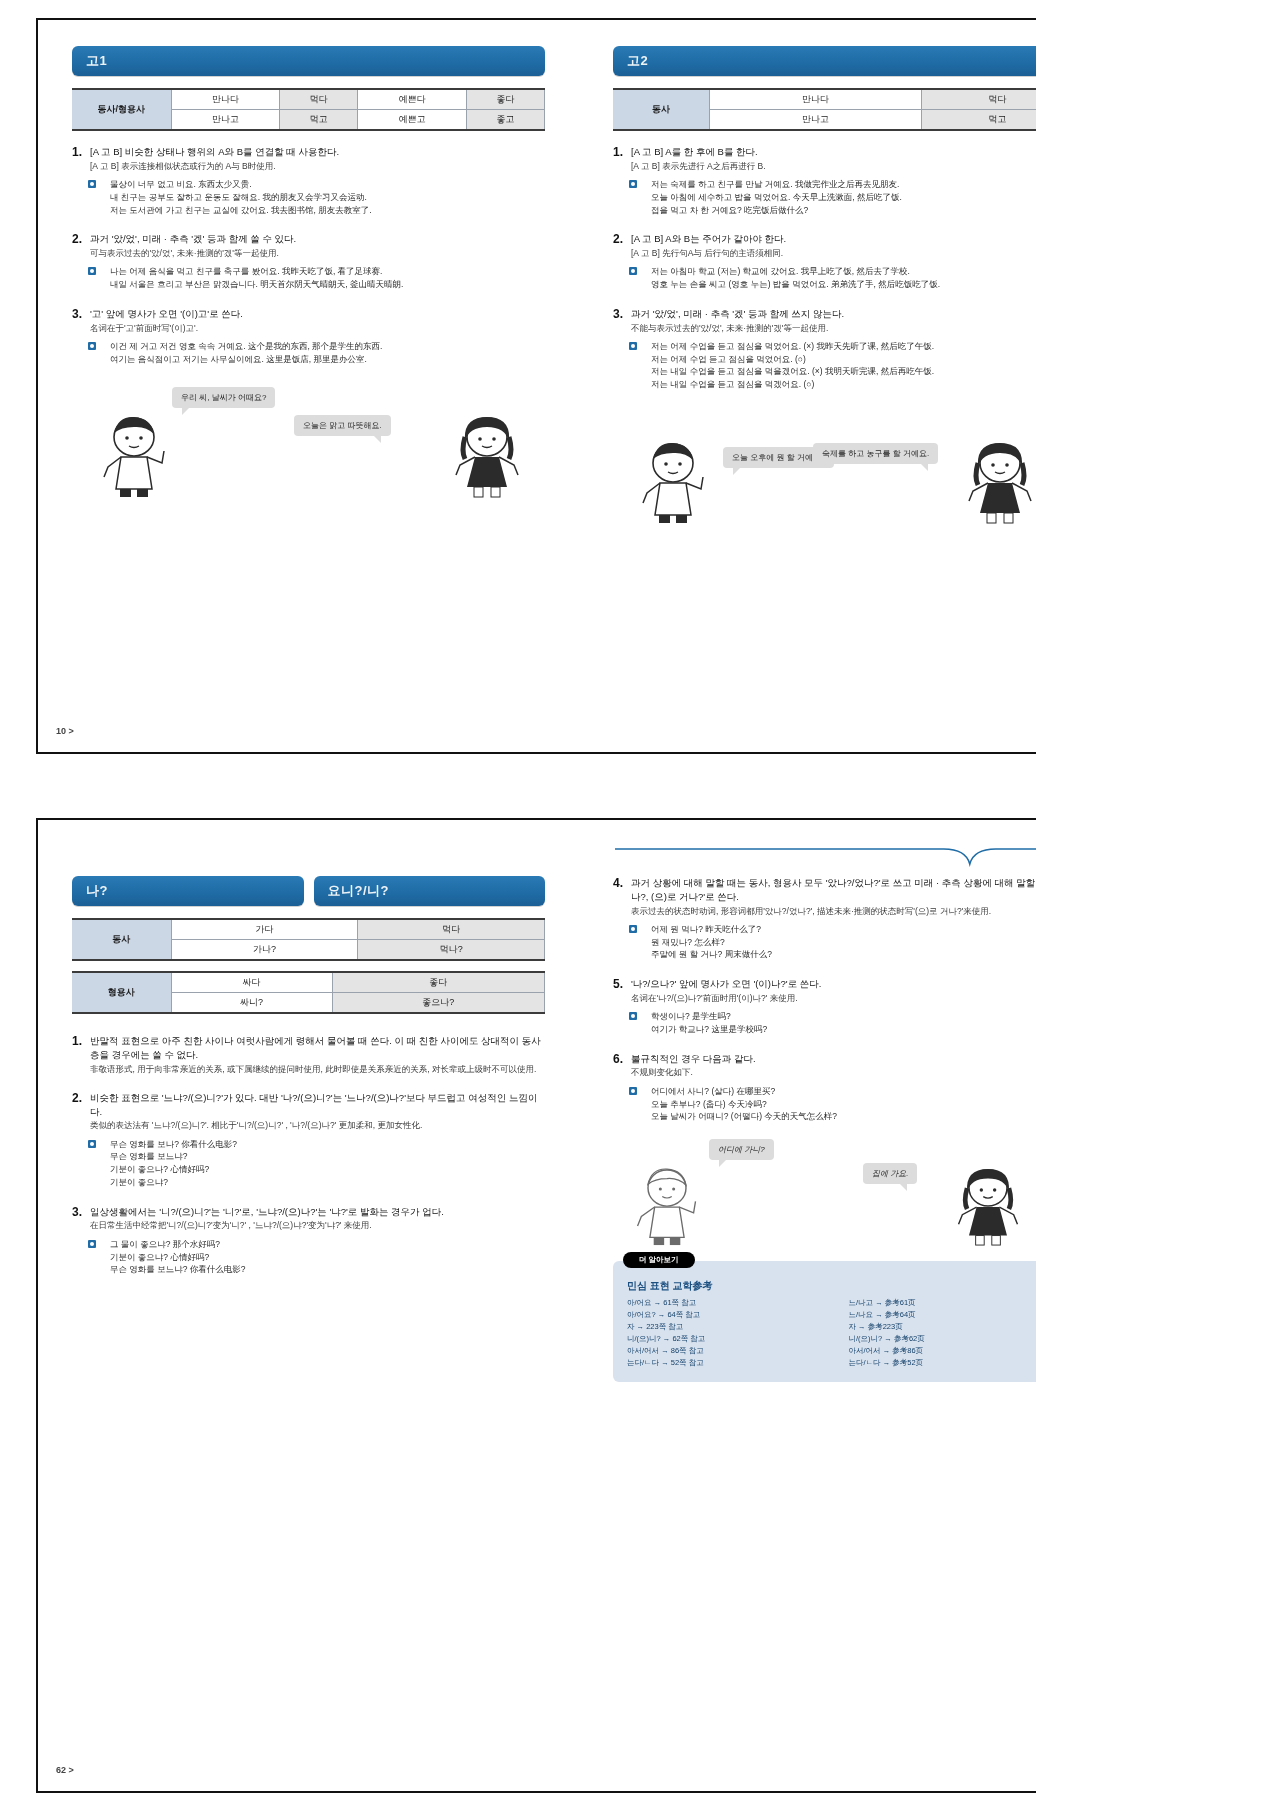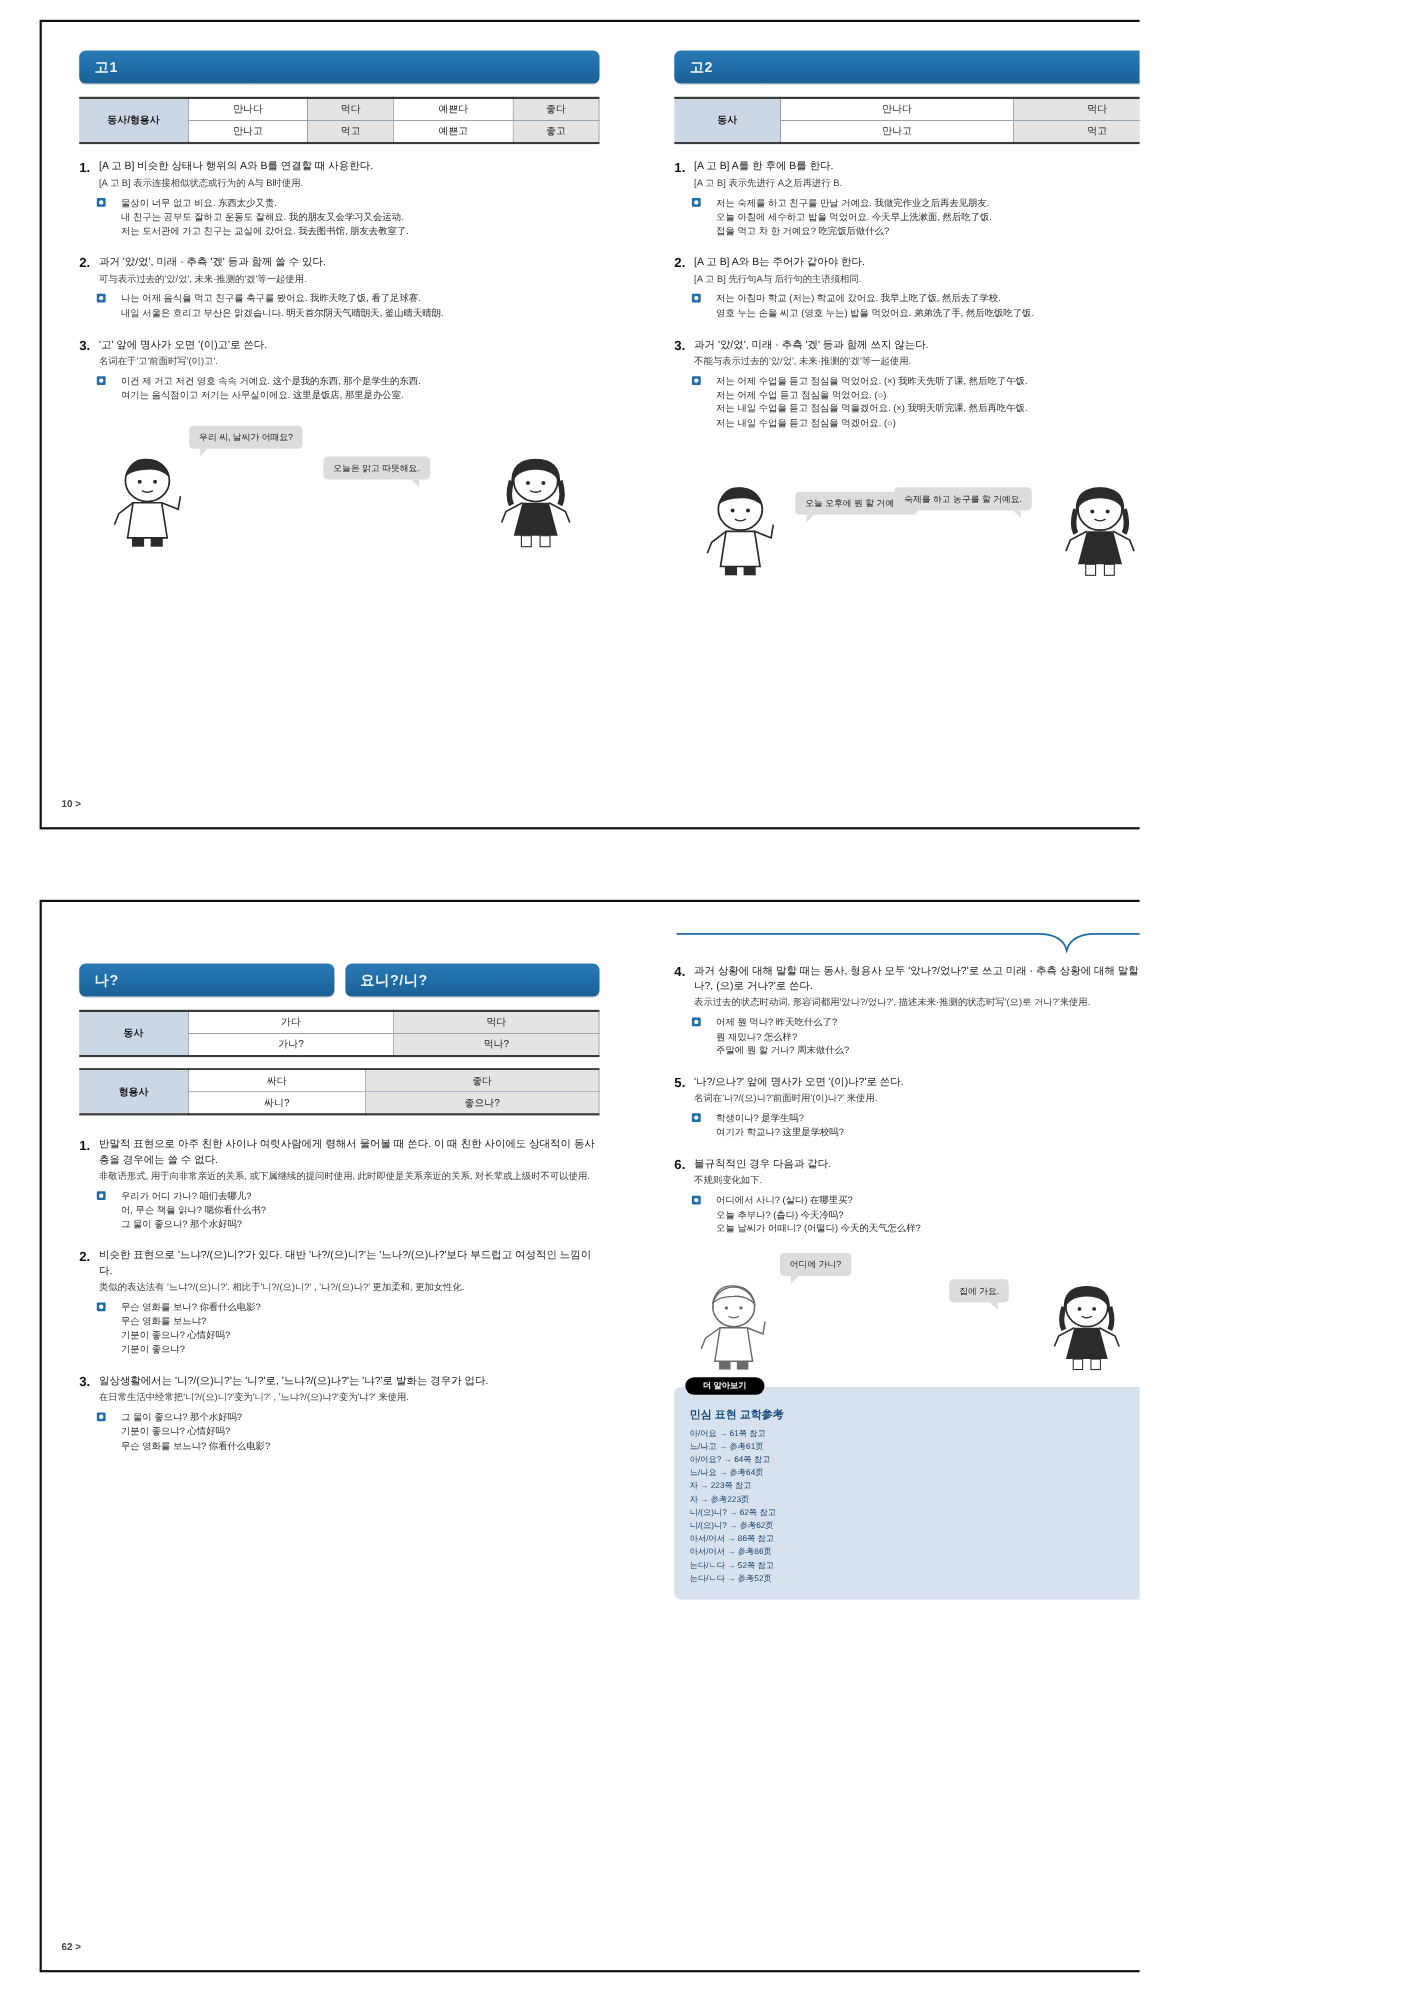--- a/index.html
+++ b/index.html
@@ -252,21 +252,21 @@
   }
   .refbox-title {
     font-size: 10px;
     color: #1a4f80;
     font-weight: bold;
     margin-bottom: 5px;
     filter: blur(.25px);
   }
   .ref-grid {
     display: grid;
-    grid-template-columns: 1fr;
+    grid-template-columns: 1fr 1fr;
     column-gap: 10px;
     row-gap: 2px;
   }
   .ref-item {
     font-size: 7.5px;
     color: #14416b;
     white-space: nowrap;
     filter: blur(.25px);
   }
 
@@ -546,26 +546,20 @@
           </tr>
         </tbody>
           </table>
 
         <div class="rules" style="margin-top:20px;">
           <div class="rule">
             <div class="rule-num">1.</div>
             <div class="rule-body">
               <div class="rule-ko">반말적 표현으로 아주 친한 사이나 여럿사람에게 령해서 물어볼 때 쓴다. 이 때 친한 사이에도 상대적이 동사층을 경우에는 쓸 수 없다.</div>
               <div class="rule-zh">非敬语形式, 用于向非常亲近的关系, 或下属继续的提问时使用, 此时即使是关系亲近的关系, 对长辈或上级时不可以使用.</div>
-              <div class="examples">
-                <span class="ex-icon"></span>
-                <div class="ex-line">우리가 어디 가나? 咱们去哪儿?</div>
-                <div class="ex-line">어, 무슨 책을 읽나? 嗯你看什么书?</div>
-                <div class="ex-line">그 물이 좋으나? 那个水好吗?</div>
-              </div>
             </div>
           </div>
           <div class="rule">
             <div class="rule-num">2.</div>
             <div class="rule-body">
               <div class="rule-ko">비슷한 표현으로 '느냐?/(으)니?'가 있다. 대반 '나?/(으)니?'는 '느나?/(으)나?'보다 부드럽고 여성적인 느낌이다.</div>
               <div class="rule-zh">类似的表达法有 '느냐?/(으)니?'. 相比于'니?/(으)니?' , '나?/(으)나?' 更加柔和, 更加女性化.</div>
               <div class="examples">
                 <span class="ex-icon"></span>
                 <div class="ex-line">무슨 영화를 보나? 你看什么电影?</div>
@@ -635,21 +629,21 @@
               <div class="examples">
                 <span class="ex-icon"></span>
                 <div class="ex-line">어디에서 사니? (살다) 在哪里买?</div>
                 <div class="ex-line">오늘 추부나? (춥다) 今天冷吗?</div>
                 <div class="ex-line">오늘 날씨가 어때니? (어떨다) 今天的天气怎么样?</div>
               </div>
             </div>
           </div>
         </div>
 
-        <div class="illus" style="height:110px;">
+        <div class="illus" style="height:110px;font-style:italic;">
           <div class="bubble tail-left" style="left:96px; top:0px;">어디에 가니?</div>
           <div class="bubble tail-right" style="left:250px; top:24px;">집에 가요.</div>
 
           <svg class="figure" style="left:16px;" width="76" height="82" viewBox="0 0 80 86">
             <ellipse cx="40" cy="22" rx="20" ry="19" fill="#fff" stroke="#6b6b6b" stroke-width="1.5"></ellipse>
             <path d="M20 18 Q24 1 40 2 Q57 3 60 19 Q52 11 40 12 Q27 12 20 18Z" fill="none" stroke="#6b6b6b" stroke-width="1.3"></path>
             <circle cx="33" cy="23" r="1.6" fill="#6b6b6b"></circle>
               <circle cx="47" cy="23" r="1.6" fill="#6b6b6b"></circle>
             <path d="M35 31 Q40 34 45 31" stroke="#6b6b6b" stroke-width="1.2" fill="none"></path>
             <path d="M27 42 L53 42 L58 74 L22 74 Z" fill="#fff" stroke="#6b6b6b" stroke-width="1.4"></path>

